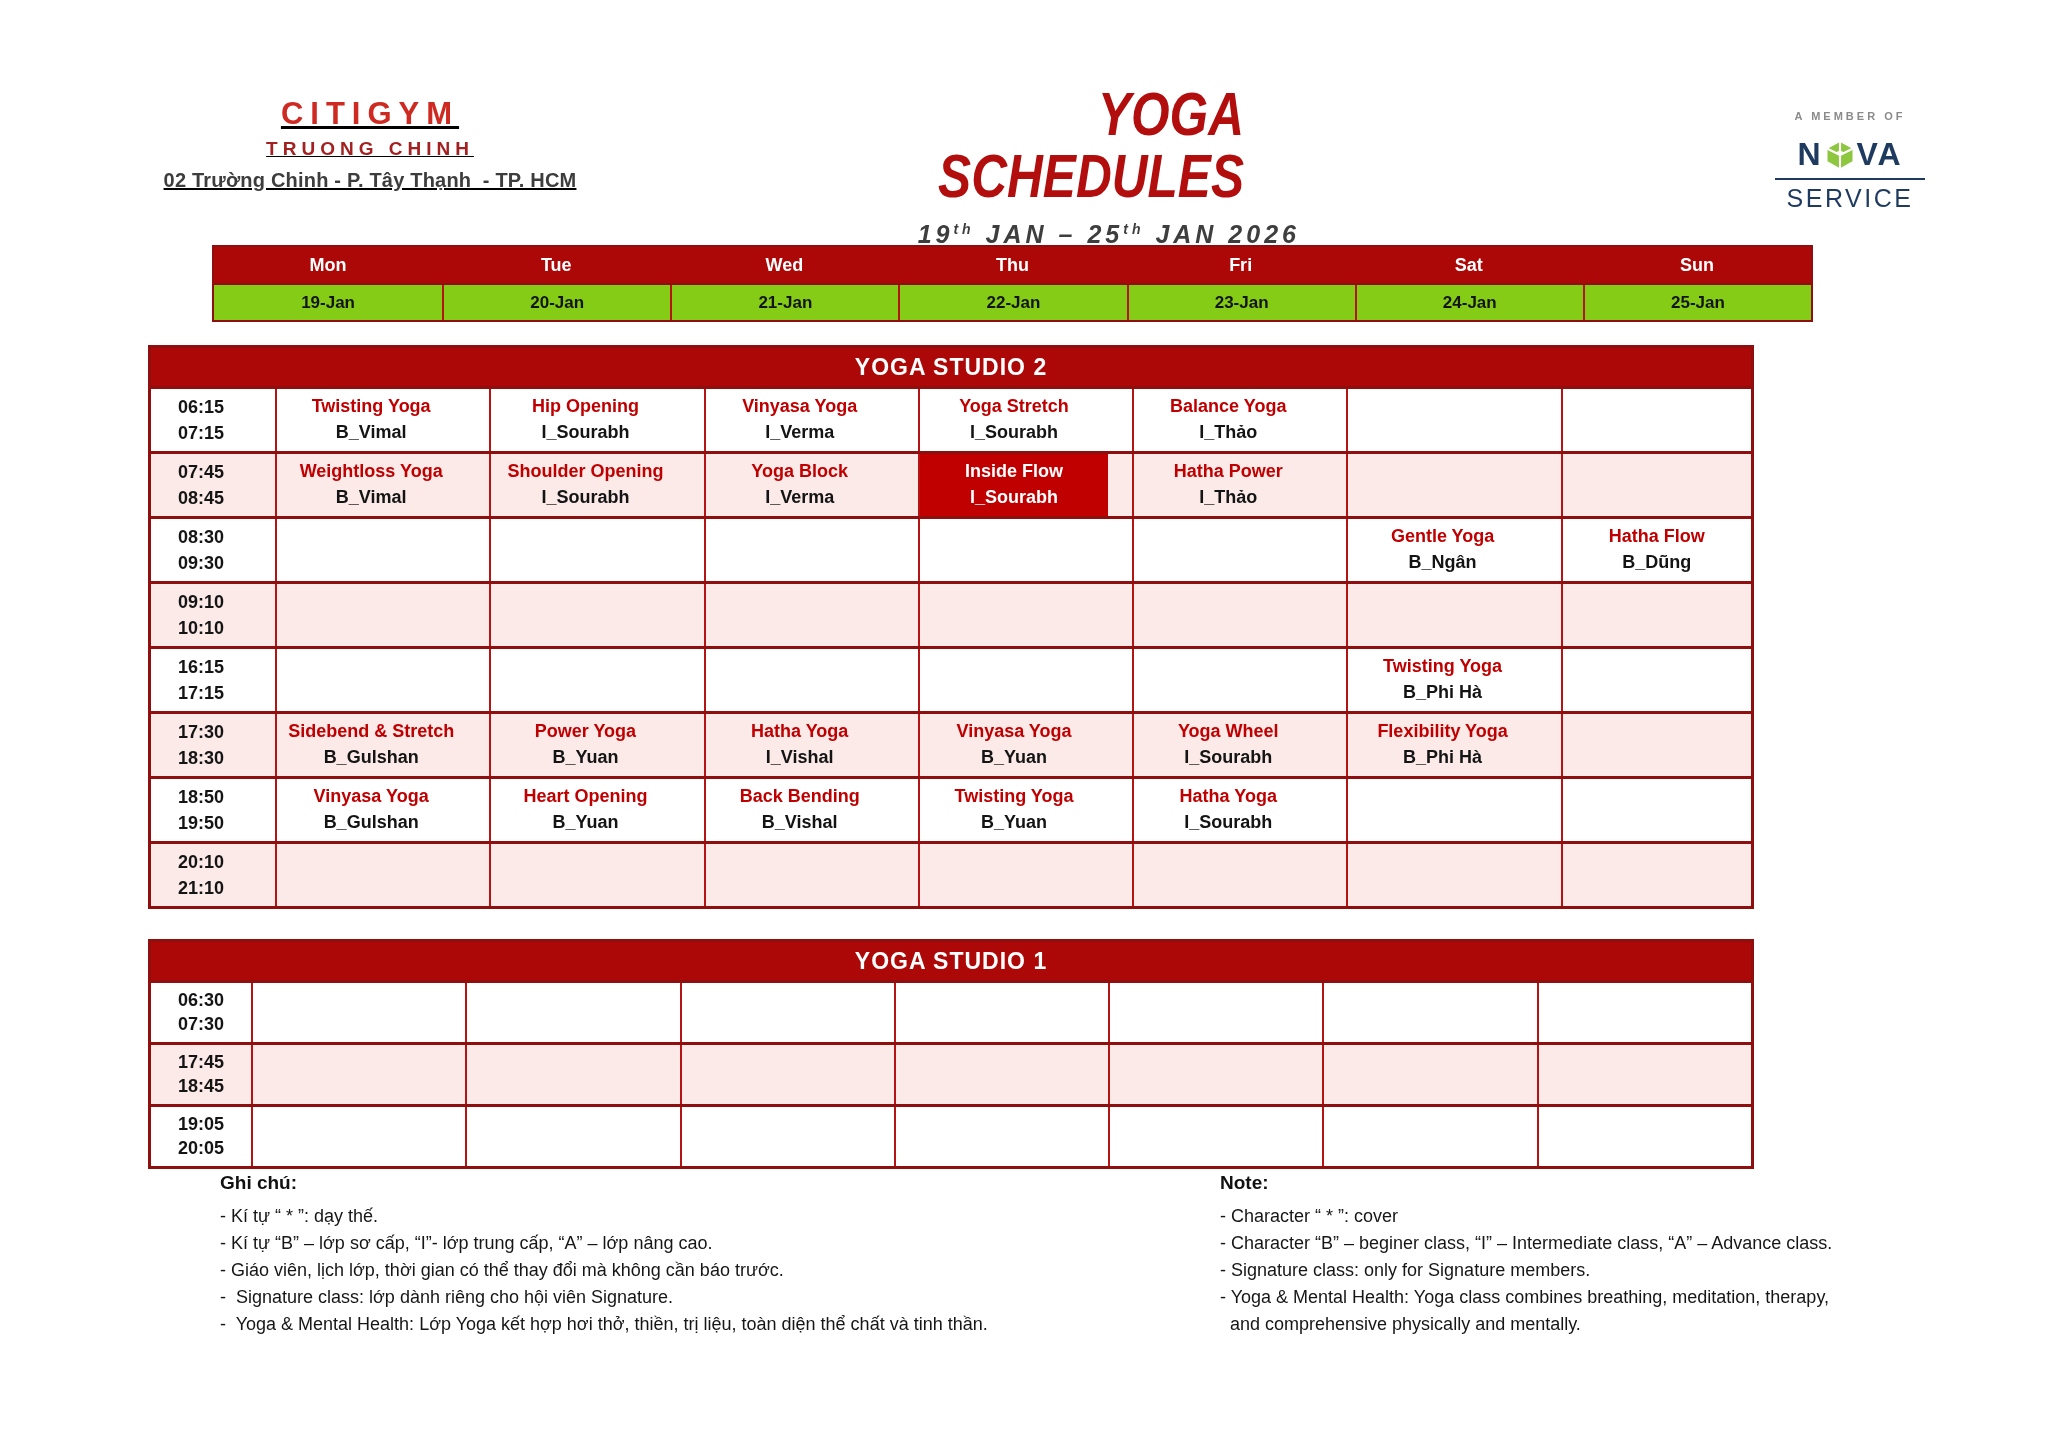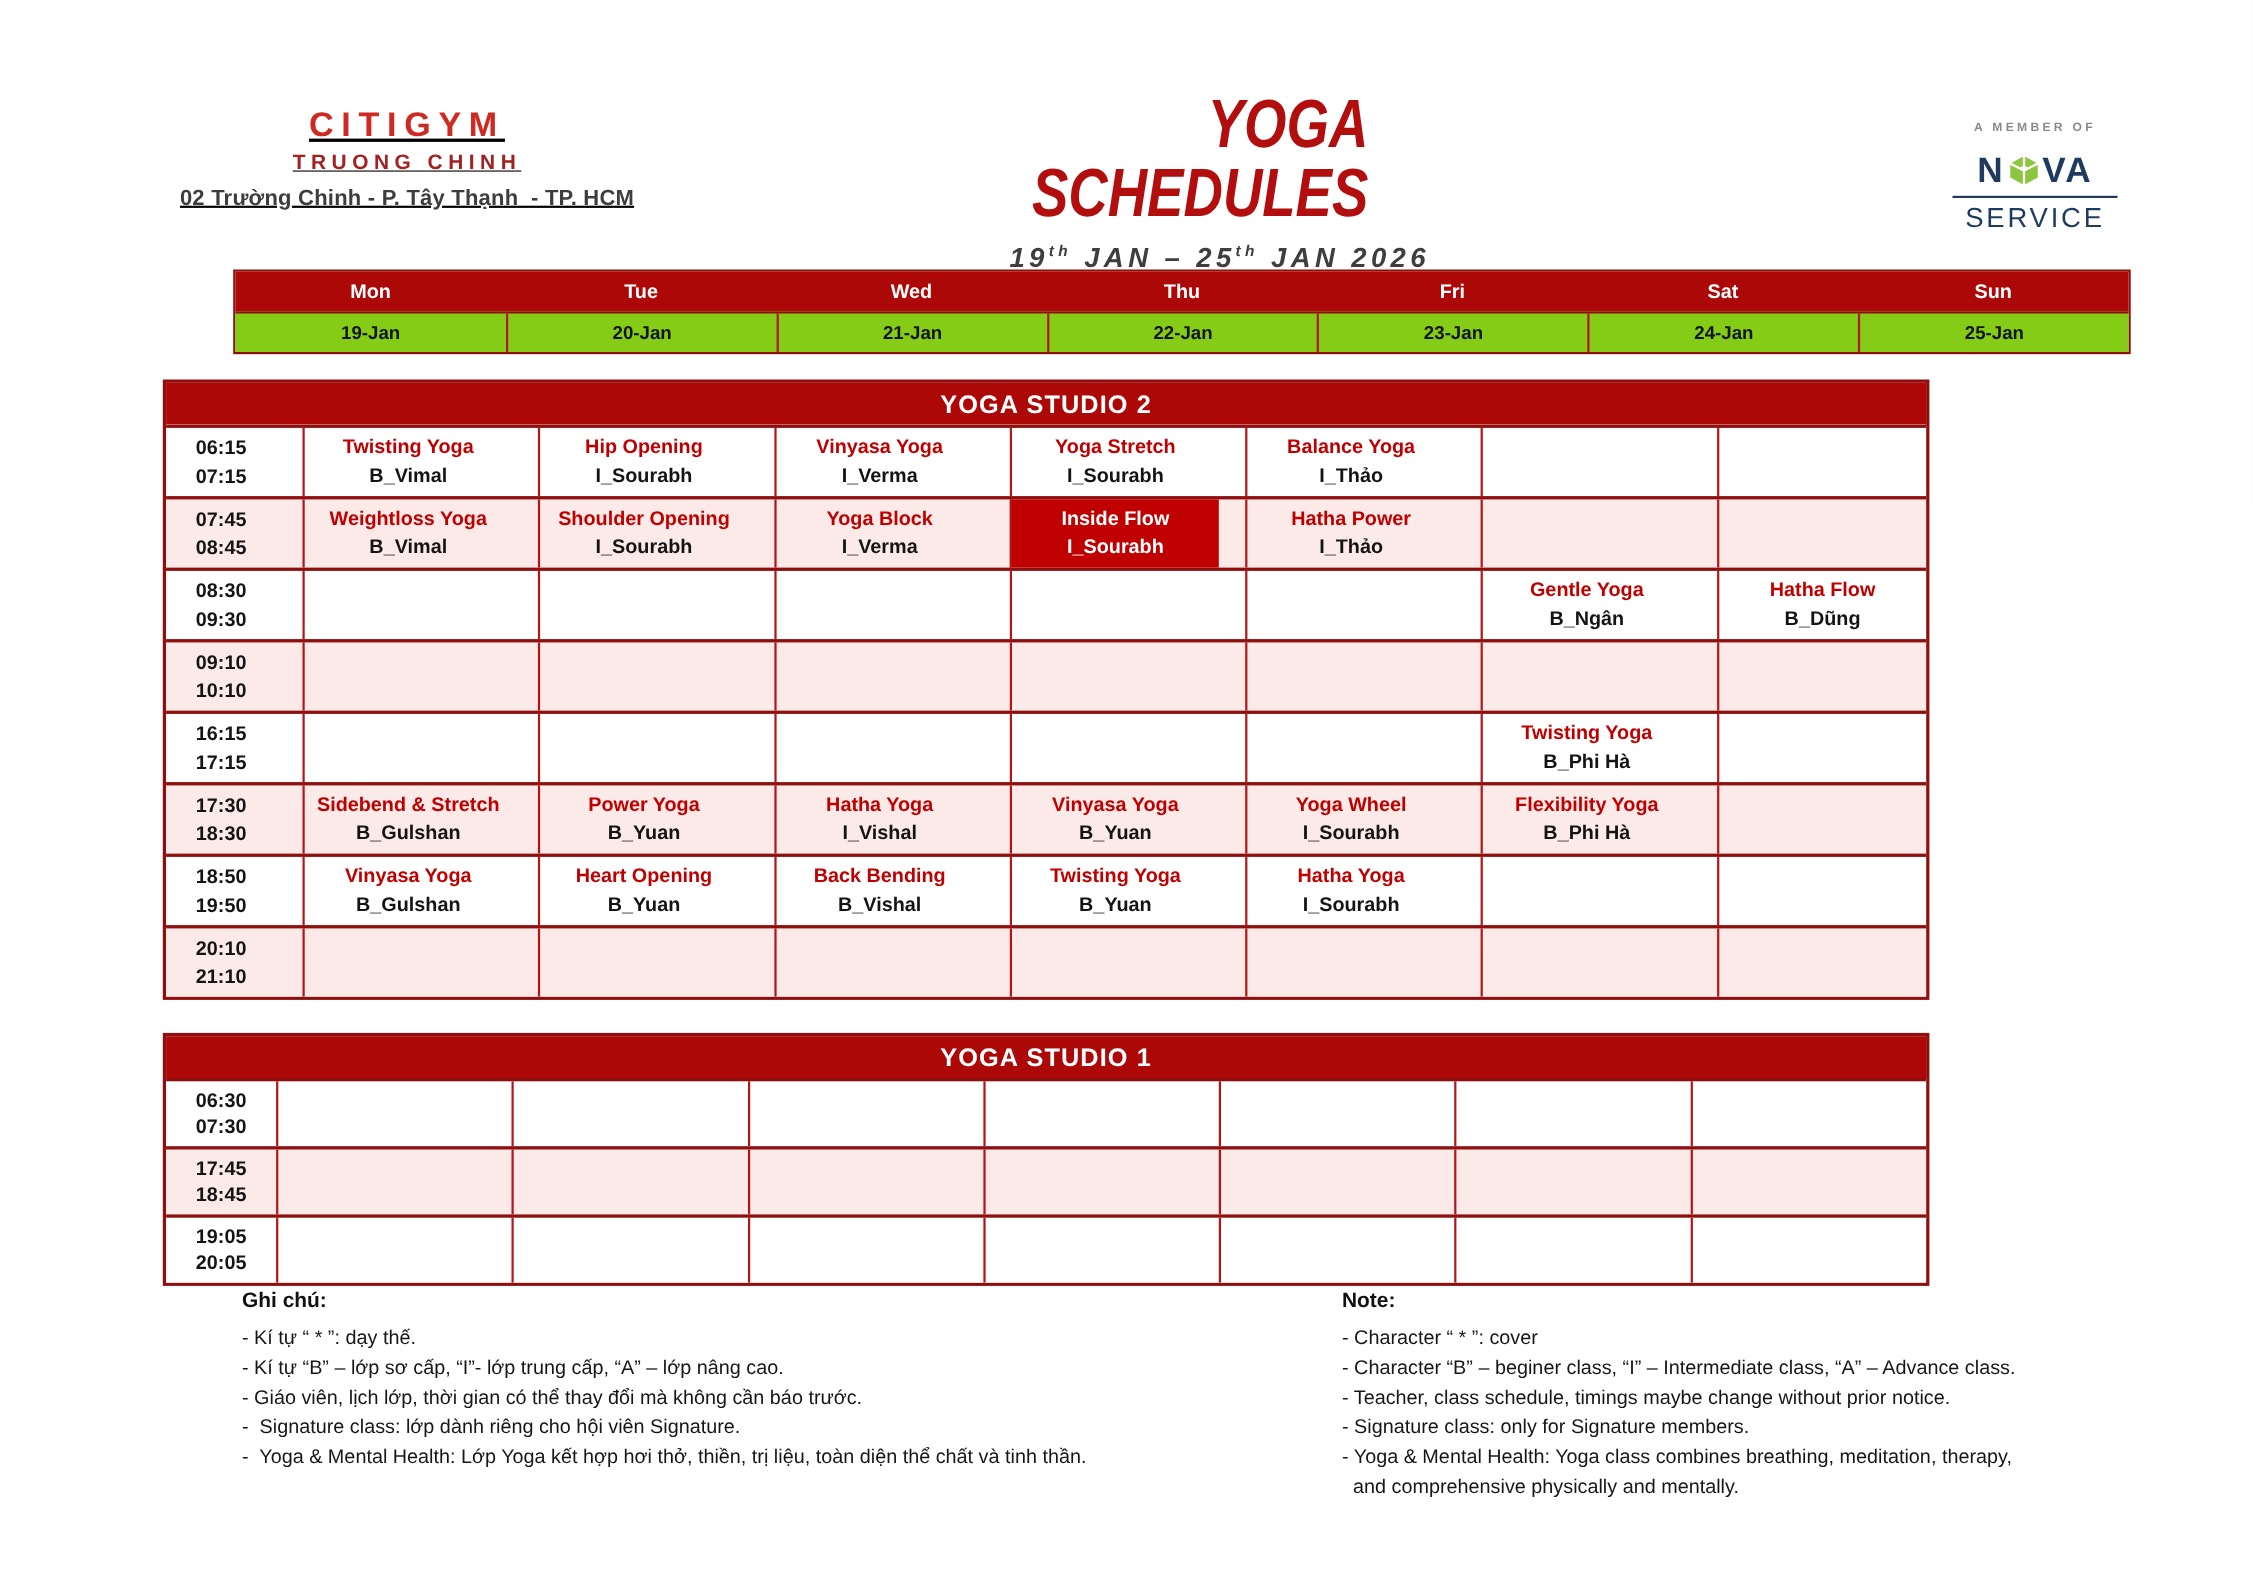--- a/index.html
+++ b/index.html
@@ -33,21 +33,21 @@
 
   .nova-block{ position:absolute; left:1760px; top:110px; width:180px; text-align:center; }
   .member-of{ font-size:11px; letter-spacing:3px; color:#8B8B8B; font-weight:600; }
   .nova-name{ margin-top:14px; font-size:32px; color:#1E3A5F; letter-spacing:2px; font-weight:600;
               display:flex; align-items:center; justify-content:center; gap:2px; }
   .nova-cube{ width:30px; height:30px; }
   .nova-rule{ margin:5px auto 0; width:150px; height:2px; background:#1E3A5F; }
   .nova-service{ margin-top:4px; font-size:25px; color:#1E3A5F; letter-spacing:2.5px; font-weight:500; }
 
   
-  .day-header{ position:absolute; left:212px; top:245px; width:1725px; border:2px solid var(--heavy); }
+  .day-header{ position:absolute; left:212px; top:245px; width:1601px; border:2px solid var(--heavy); }
   .day-band{ height:36px; background:var(--band); display:grid; grid-template-columns:repeat(7,1fr); }
   .day-band .cell{ display:flex; align-items:center; justify-content:center; color:#fff; font-weight:700; font-size:18px; }
   .day-dates{ height:37px; background:#84cc16; display:grid; grid-template-columns:repeat(7,1fr); border-top:2px solid var(--heavy); }
   .day-dates .cell{ display:flex; align-items:center; justify-content:center; color:var(--ink); font-weight:700; font-size:17px; border-left:2px solid var(--line); }
   .day-dates .cell:first-child{ border-left:none; }
 
   
   .studio{ position:absolute; left:112px; width:1606px; border:3px solid var(--heavy); background:#fff;margin-left:36px; }
   .studio-2{ top:345px; }
   .studio-1{ top:939px; }
@@ -516,20 +516,19 @@
         <div class="note-line">- Giáo viên, lịch lớp, thời gian có thể thay đổi mà không cần báo trước.</div>
         <div class="note-line">-  Signature class: lớp dành riêng cho hội viên Signature.</div>
         <div class="note-line">-  Yoga &amp; Mental Health: Lớp Yoga kết hợp hơi thở, thiền, trị liệu, toàn diện thể chất và tinh thần.</div>
       </div>
   </div>
   <div class="notes notes-en">
     <div class="notes-heading">Note:</div>
     <div id="en-lines">
         <div class="note-line">- Character “ * ”: cover</div>
         <div class="note-line">- Character “B” – beginer class, “I” – Intermediate class, “A” – Advance class.</div>
-        <div class="note-line">- Teacher, class schedule, timings maybe change without prior notice.</div>
         <div class="note-line">- Signature class: only for Signature members.</div>
         <div class="note-line">- Yoga &amp; Mental Health: Yoga class combines breathing, meditation, therapy,</div>
         <div class="note-line">  and comprehensive physically and mentally.</div>
       </div>
   </div>
 
 </div>
 
 </body></html>

